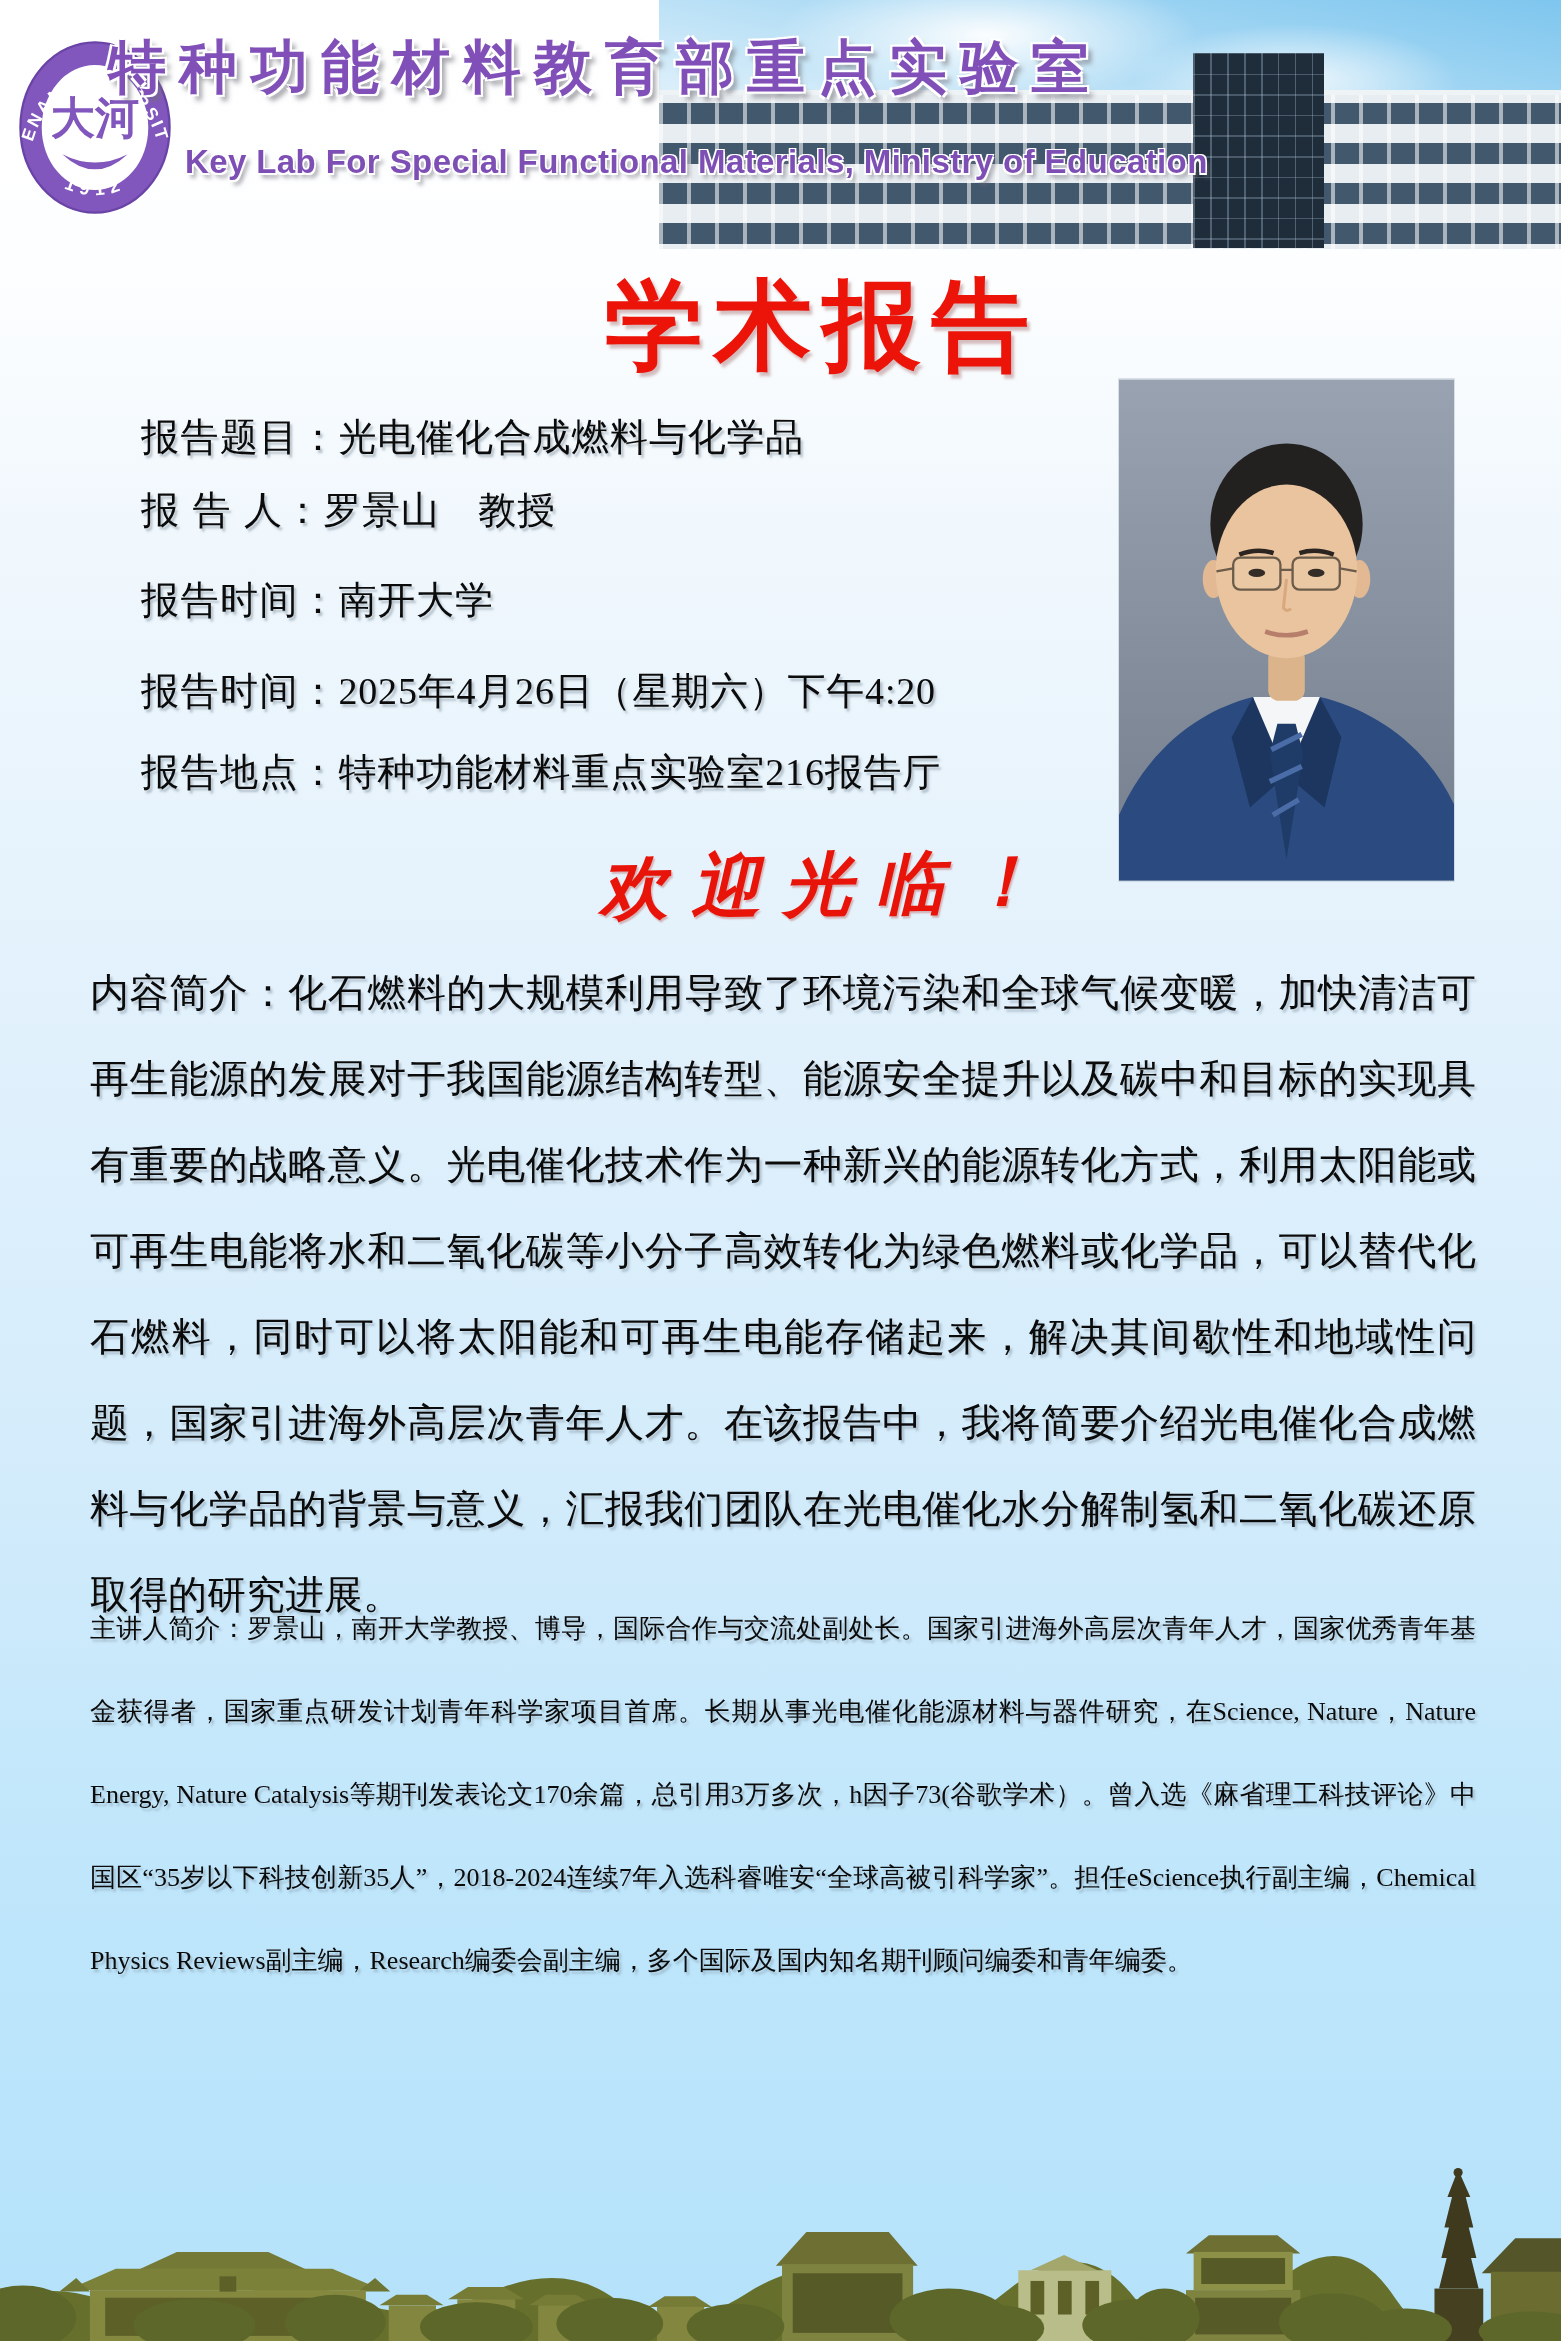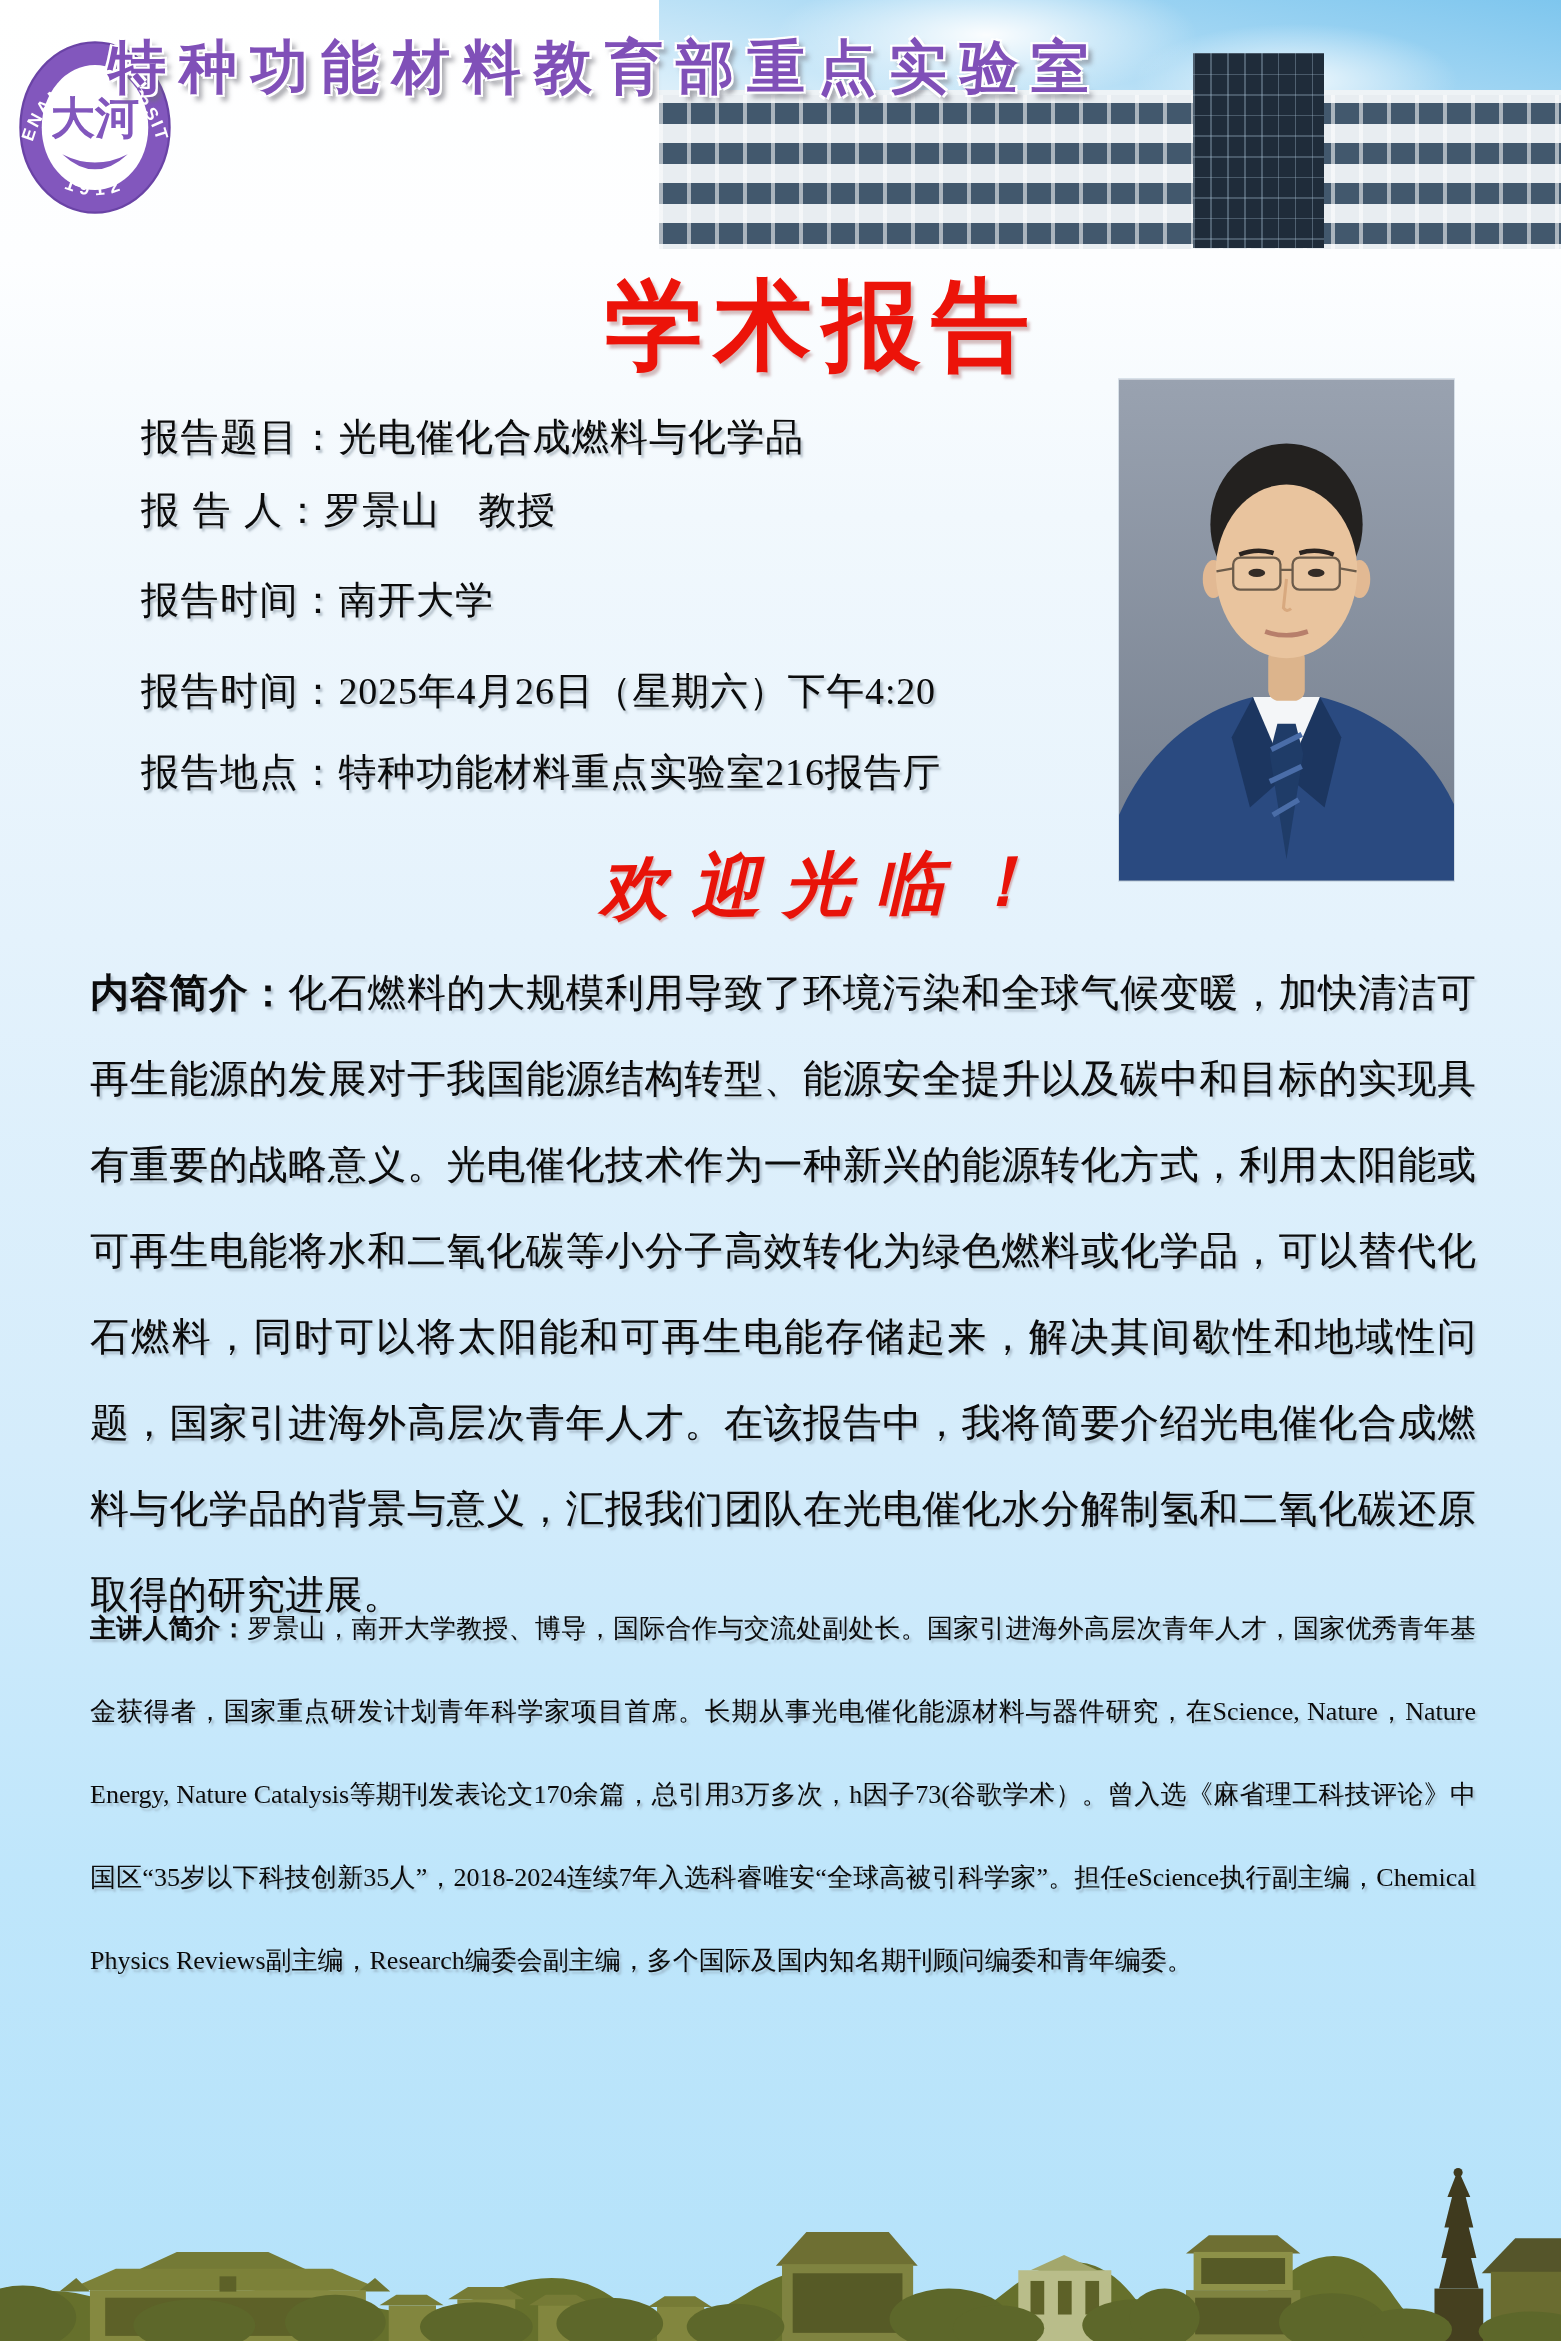--- a/index.html
+++ b/index.html
@@ -47,21 +47,21 @@
   .photo{position:absolute;left:1119px;top:379px;width:335px;height:502px;box-shadow:0 0 0 0.8px rgba(180,195,210,.6);}
   
   .welcome{position:absolute;left:829px;top:839px;transform:translateX(-50%) rotate(-1deg);
     font-size:69px;font-weight:bold;font-style:italic;color:#e81309;letter-spacing:23px;white-space:nowrap;
     text-shadow:1.5px 2.3px 1.5px rgba(170,40,30,.3);}
   
   .para{position:absolute;left:90px;width:1386px;margin:0;
     font-size:39px;line-height:86px;color:#0b0b0b;text-align:justify;
     font-family:"Liberation Serif","DejaVu Serif",serif;
     text-shadow:2.3px 3px 2.3px rgba(120,135,150,.45);}
-  .para .plbl{font-weight:bold;font-family:"Liberation Sans","DejaVu Sans",sans-serif;}
+  .para .plbl{font-weight:normal;font-family:"Liberation Sans","DejaVu Sans",sans-serif;}
   .abstract{top:950px;}
   .bio{top:1587px;line-height:83px;font-size:26px;}
   
   .skyline{position:absolute;left:0;bottom:0;width:1561px;height:200px;}
 </style>
 </head>
 <body>
 
 <div class="canvas">
 
@@ -85,20 +85,21 @@
       <textPath href="#arcTop" startOffset="50%" text-anchor="middle">HENAN UNIVERSITY</textPath>
     </text>
     <text font-family="Liberation Sans, DejaVu Sans, sans-serif" font-size="24" font-weight="bold" fill="#ffffff" letter-spacing="8">
       <textPath href="#arcBot" startOffset="50%" text-anchor="middle">1912</textPath>
     </text>
     <text x="101" y="122" text-anchor="middle" font-size="58" font-weight="bold" fill="#8257bd" font-family="Liberation Serif, DejaVu Serif, serif">大河</text>
     <path d="M 58,150 Q 101,172 144,150 Q 101,190 58,150 Z" fill="#8257bd"></path>
   </svg>
 
   <div class="title-cn">特种功能材料教育部重点实验室</div>
+  <div class="title-en">Key Lab For Special Functional Materials, Ministry of Education</div>
 
   <div class="main-title">学术报告</div>
 
   <div class="detail-row r1">
     <span class="lbl">报告题目：</span><span class="val">光电催化合成燃料与化学品</span>
   </div>
   <div class="detail-row r2">
     <span class="lbl">报 告 人：</span><span class="val">罗景山　教授</span>
   </div>
   <div class="detail-row r3">

